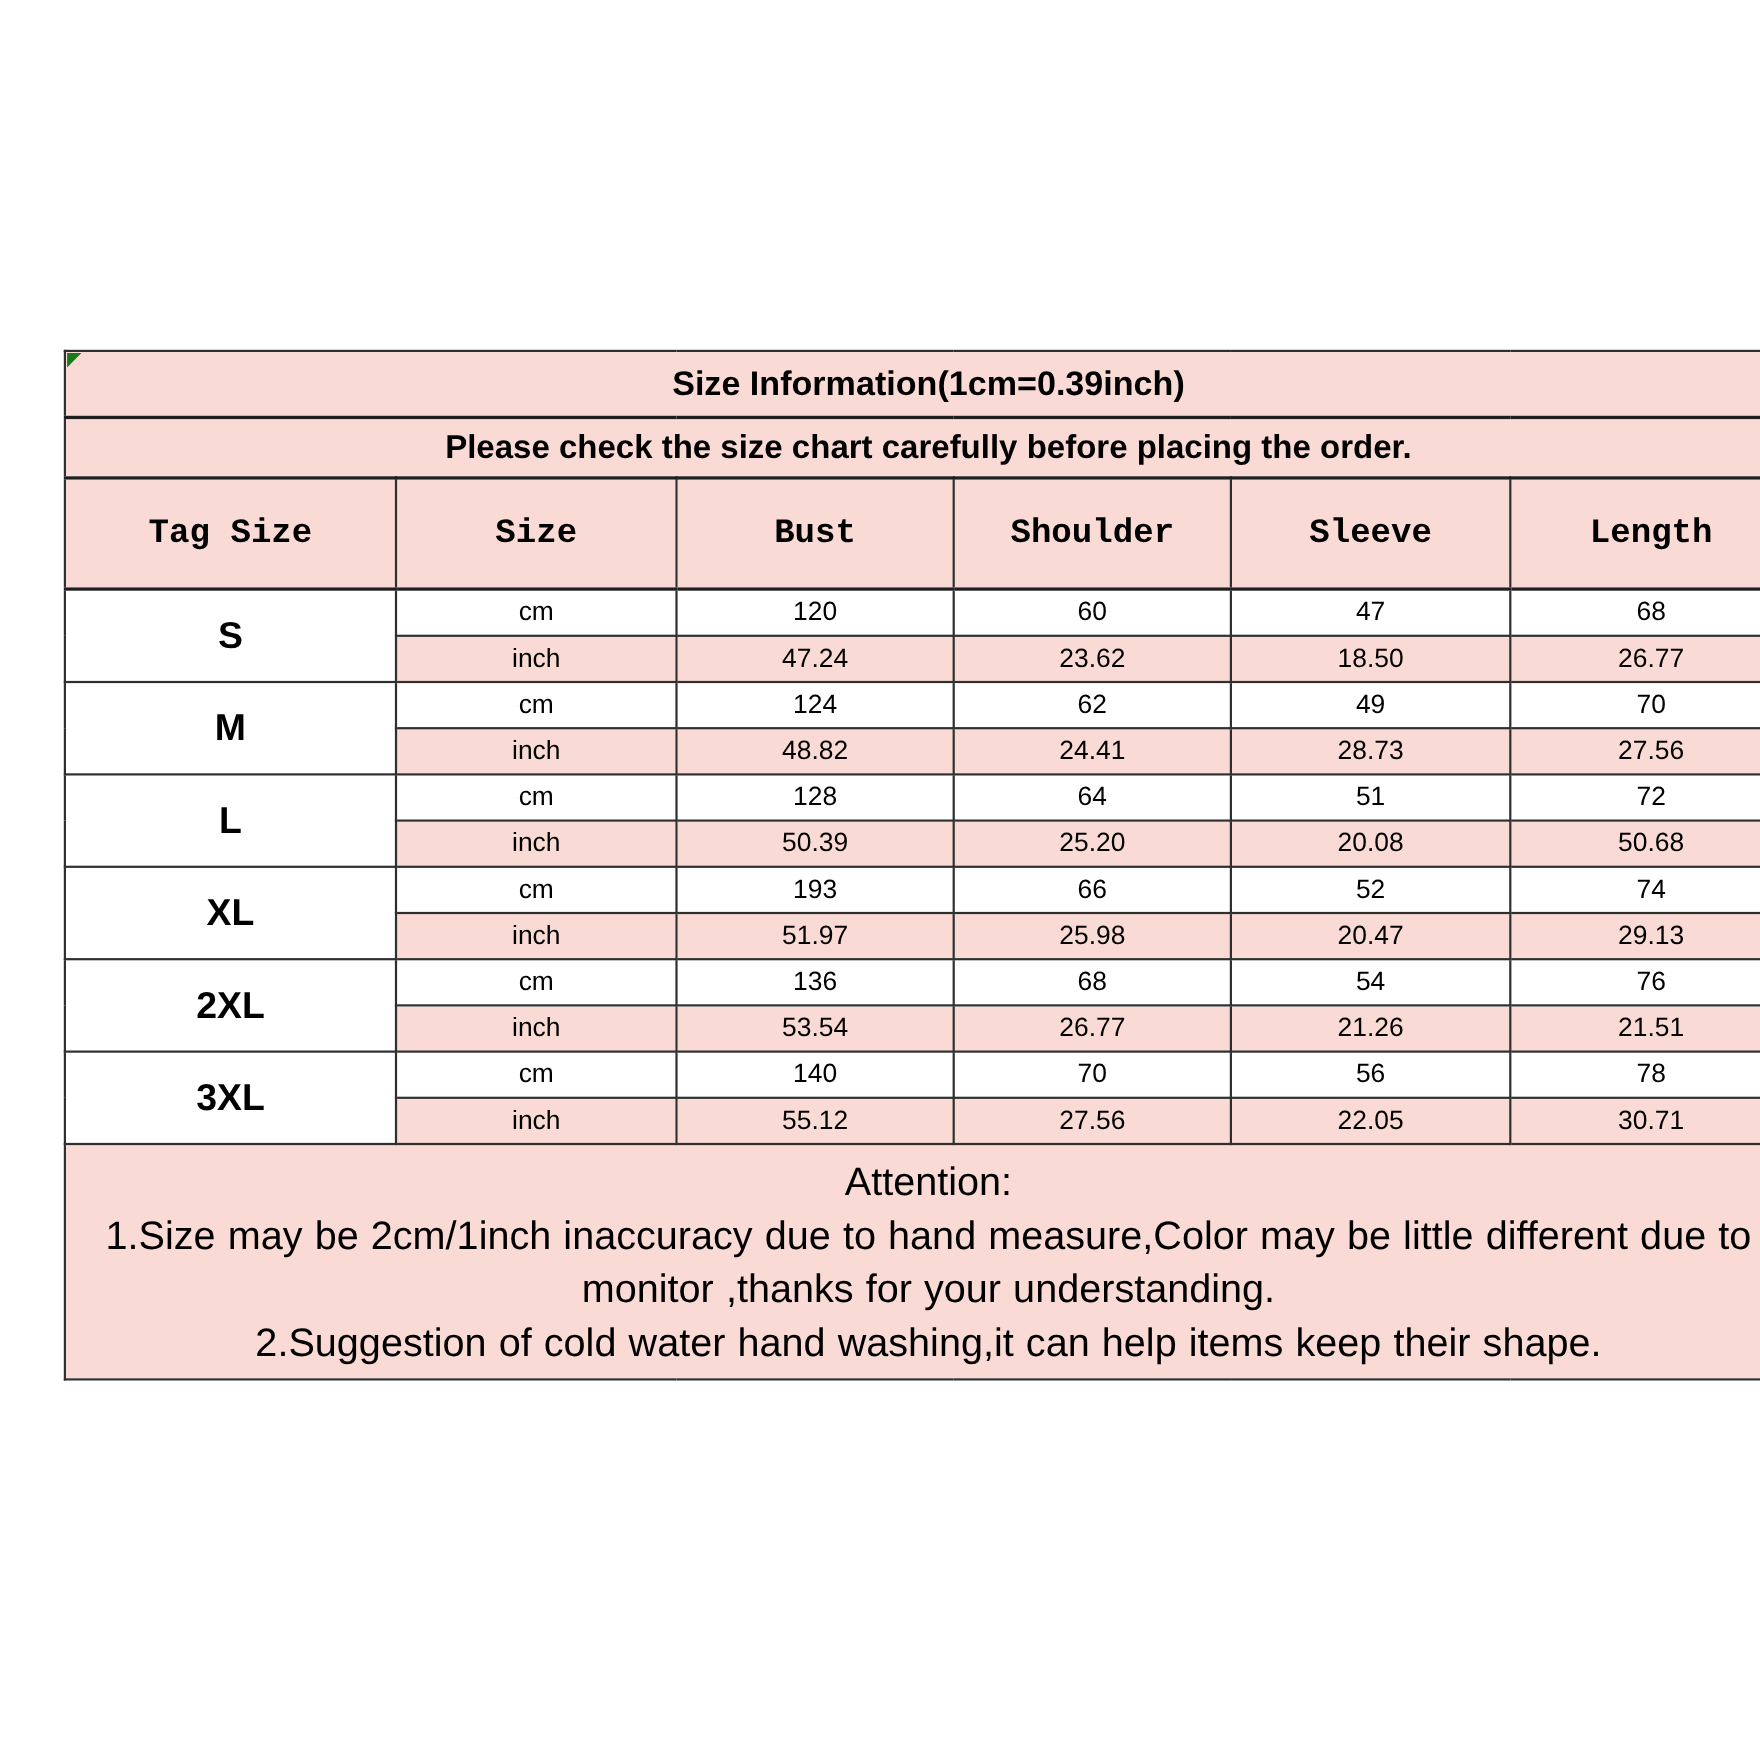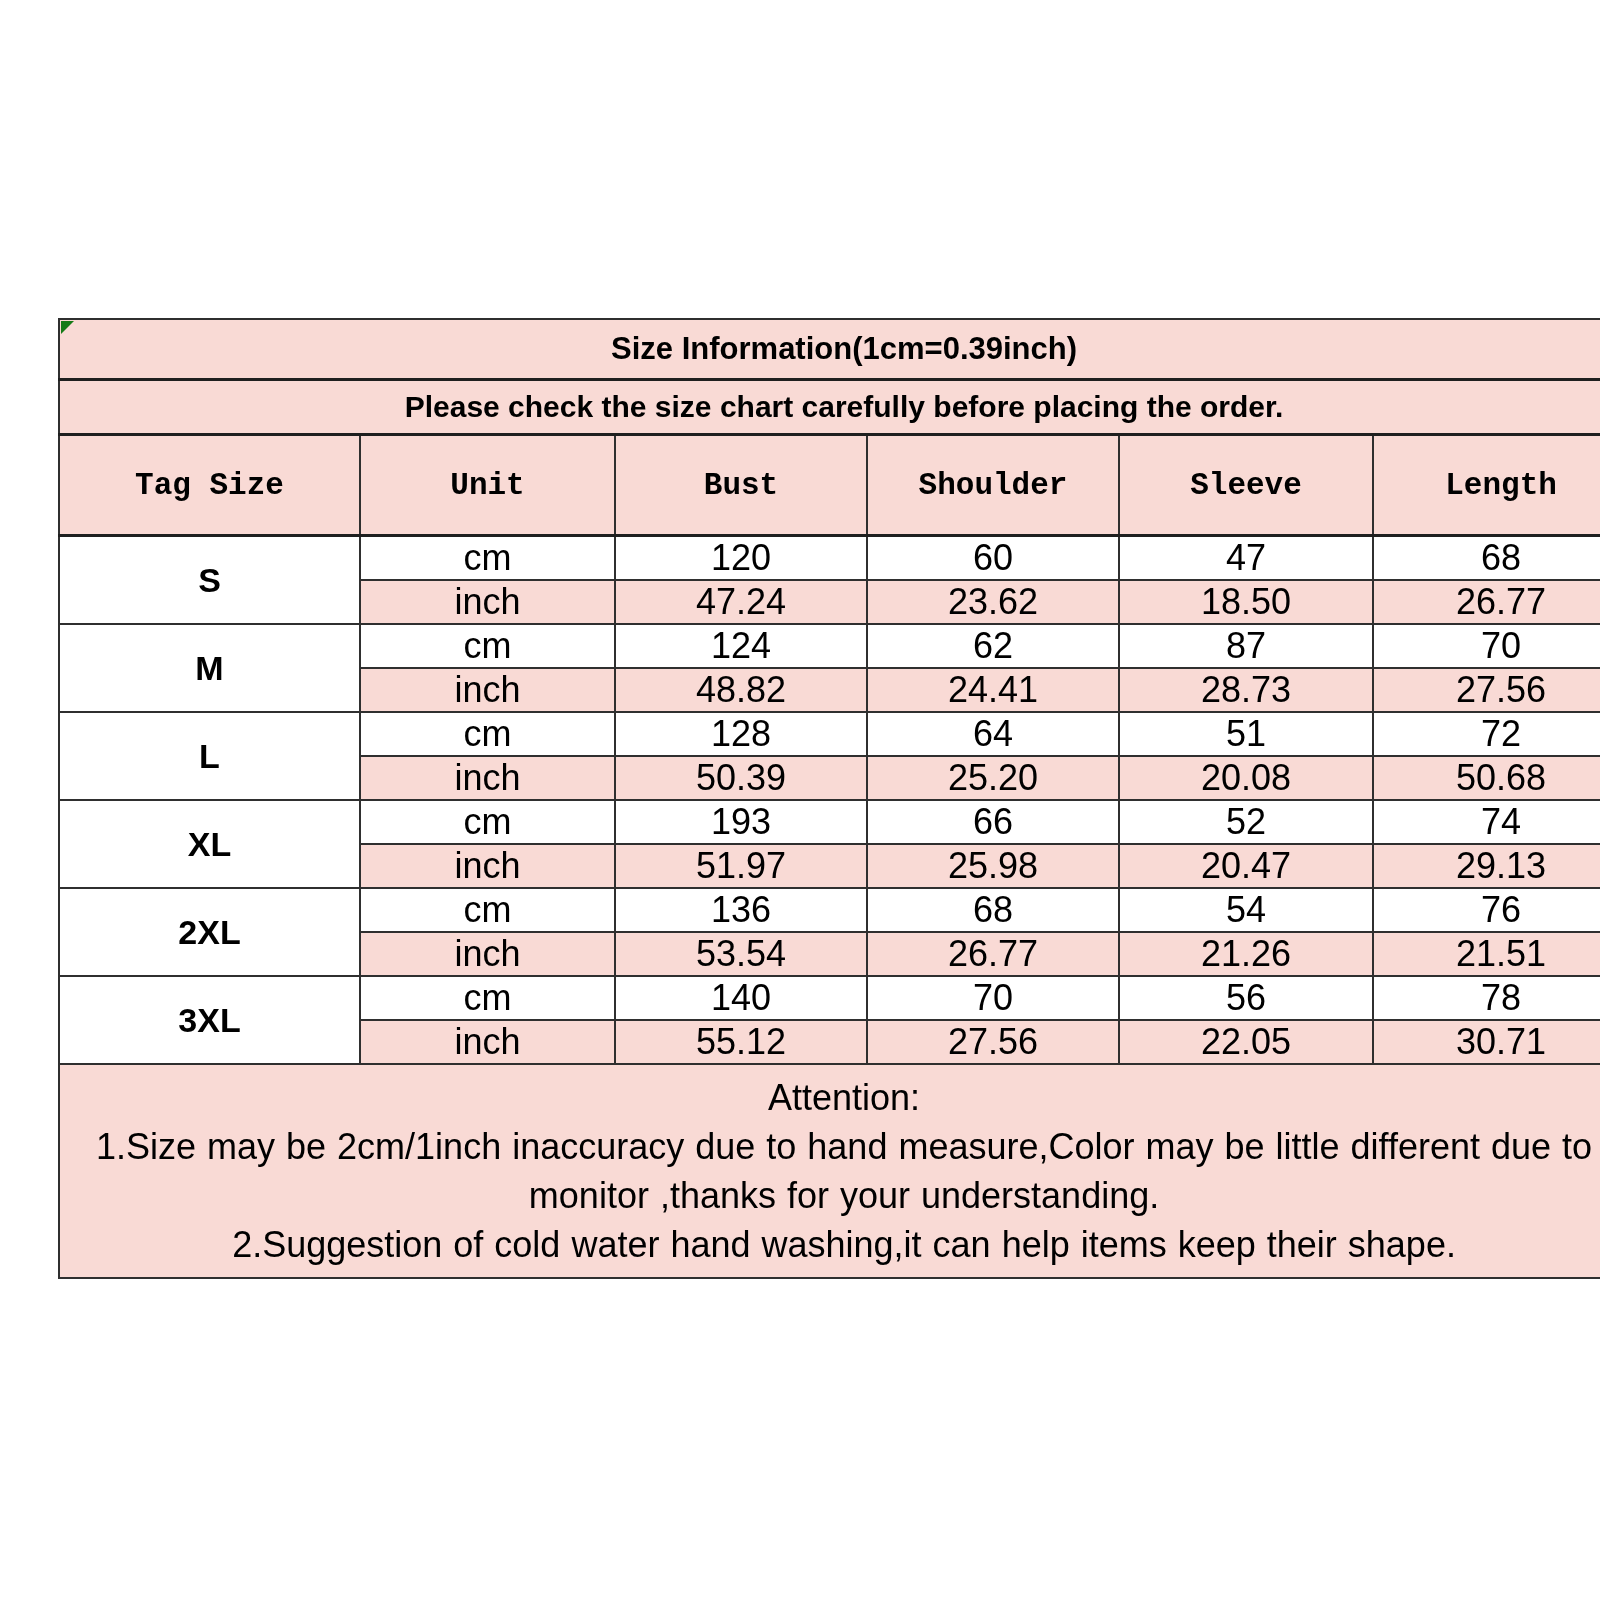--- a/index.html
+++ b/index.html
@@ -74,21 +74,21 @@
     border-bottom-color: #1F1F1F !important;
     font-family: Liberation Mono, monospace;
   }
   .tag-cell {
     background: #FFFFFF !important;
     font-size: 34px;
     font-weight: bold;
   }
   .unit-cell, .value-cell {
     height: 40px;
-    font-size: 36px;
+    font-size: 24px;
     font-weight: normal;
   }
   tr.row-inch .unit-cell, tr.row-inch .value-cell {
     background: #F9DAD5 !important;
   }
   .attention-cell {
     height: 186px;
     background: #F9DAD5 !important;
     text-align: center;
     vertical-align: top !important;
@@ -118,21 +118,21 @@
       </colgroup>
       <tbody>
         <tr>
           <td colspan="6" class="title-cell">Size Information(1cm=0.39inch)</td>
         </tr>
         <tr>
           <td colspan="6" class="subtitle-cell">Please check the size chart carefully before placing the order.</td>
         </tr>
         <tr>
           <th class="header-cell">Tag Size</th>
-          <th class="header-cell">Unit</th>
+          <th class="header-cell">Size</th>
           <th class="header-cell">Bust</th>
           <th class="header-cell">Shoulder</th>
           <th class="header-cell">Sleeve</th>
           <th class="header-cell">Length</th>
         </tr>
       </tbody>
       <tbody>
           <tr class="row-cm">
             <td class="tag-cell" rowspan="2">S</td>
             <td class="unit-cell">cm</td>
@@ -146,21 +146,21 @@
             <td class="value-cell">47.24</td>
             <td class="value-cell">23.62</td>
             <td class="value-cell">18.50</td>
             <td class="value-cell">26.77</td>
           </tr>
           <tr class="row-cm">
             <td class="tag-cell" rowspan="2">M</td>
             <td class="unit-cell">cm</td>
             <td class="value-cell">124</td>
             <td class="value-cell">62</td>
-            <td class="value-cell">87</td>
+            <td class="value-cell">49</td>
             <td class="value-cell">70</td>
           </tr>
           <tr class="row-inch">
             <td class="unit-cell">inch</td>
             <td class="value-cell">48.82</td>
             <td class="value-cell">24.41</td>
             <td class="value-cell">28.73</td>
             <td class="value-cell">27.56</td>
           </tr>
           <tr class="row-cm">

